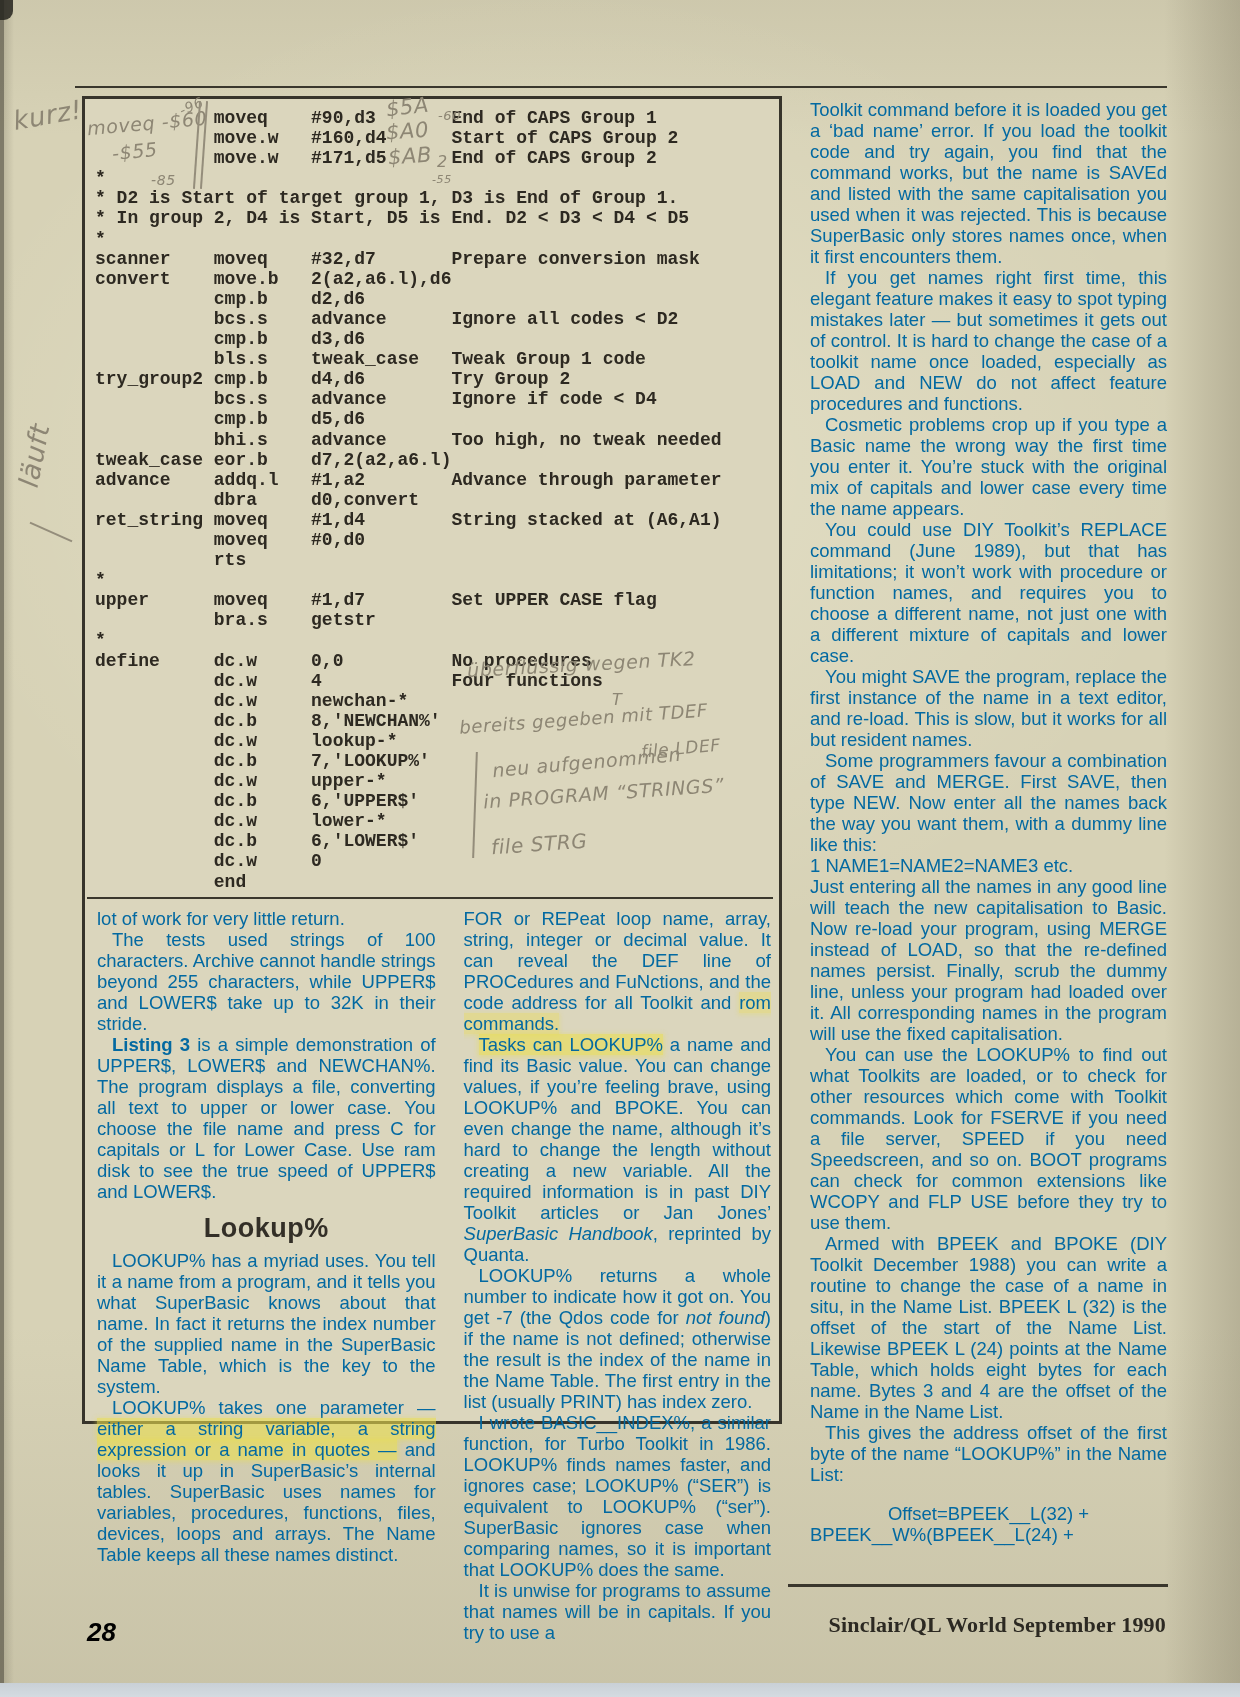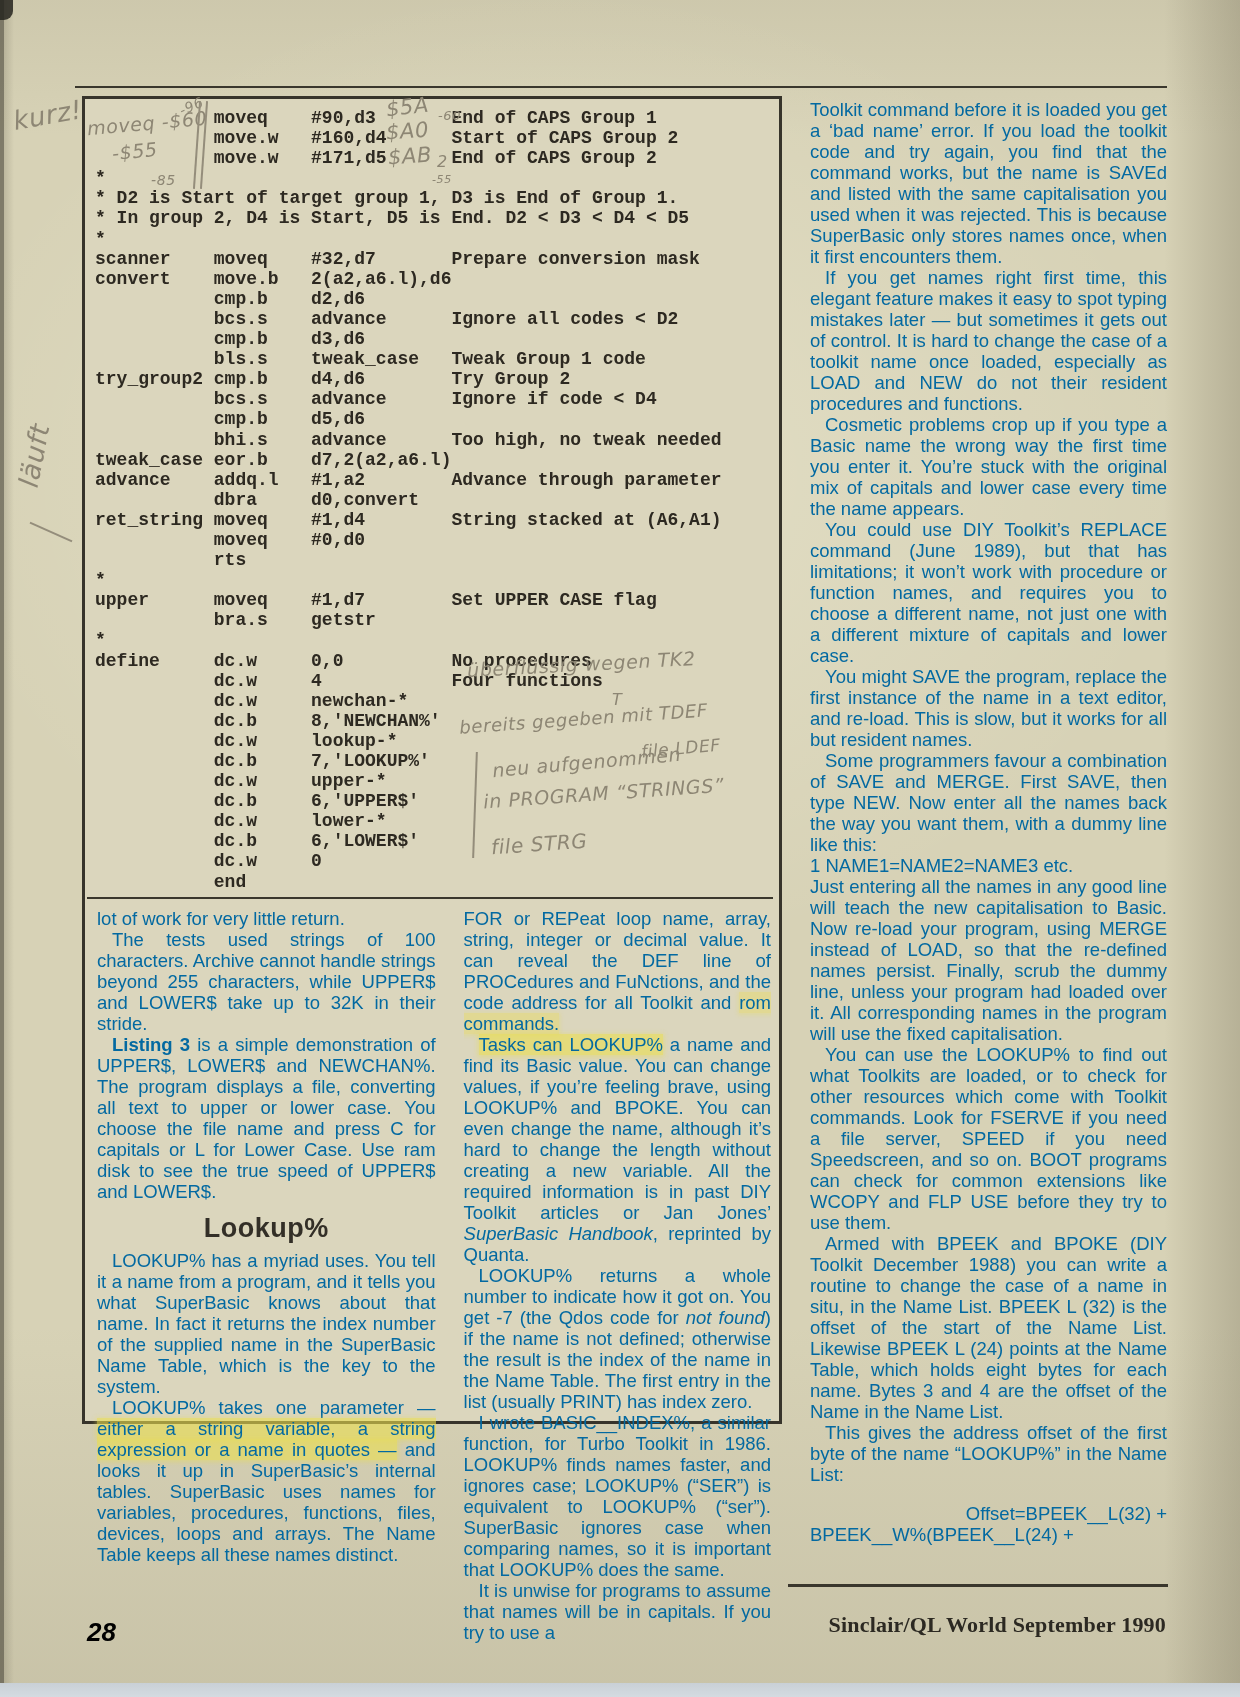--- a/index.html
+++ b/index.html
@@ -50,21 +50,21 @@
   }
   p.ind{text-indent:15px;}
   #lookup-heading{
     text-align:center;font-weight:700;font-size:27px;line-height:30px;
     margin:11px 0 7px 0;color:#332f27;letter-spacing:.5px;
   }
   
   #col3{position:absolute;left:810px;top:99px;width:357px;}
   #dummy-line{margin:9px 0 9px 14px;text-align:left !important;}
   #offset-block{margin-top:18px;}
-  #offset-row{display:flex;justify-content:flex-end;text-align:left !important;}
+  #offset-row{display:flex;justify-content:center;text-align:left !important;}
   #offset-row span{display:inline;}
   #offset-line2{text-align:left !important;}
 
   
   .seg-m{background:rgba(233,222,78,.60);box-shadow:0 1px 5px 1px rgba(233,222,78,.45);}
   .seg-ml{background:rgba(233,222,78,.38);box-shadow:0 1px 4px 1px rgba(233,222,78,.30);}
   .seg-i{font-style:italic;}
   .seg-b{font-weight:700;}
 
   
@@ -150,21 +150,21 @@
       <p class="ind"><span class="seg-m">Tasks can LOOKUP%</span><span> a name and find its Basic value. You can change values, if you’re feeling brave, using LOOKUP% and BPOKE. You can even change the name, although it’s hard to change the length without creating a new variable. All the required information is in past DIY Toolkit articles or Jan Jones’ </span><span class="seg-i">SuperBasic Handbook</span><span>, reprinted by Quanta.</span></p>
       <p class="ind"><span>LOOKUP% returns a whole number to indicate how it got on. You get -7 (the Qdos code for </span><span class="seg-i">not found</span><span>) if the name is not defined; otherwise the result is the index of the name in the Name Table. The first entry in the list (usually PRINT) has index zero.</span></p>
       <p class="ind">I wrote BASIC__INDEX%, a similar function, for Turbo Toolkit in 1986. LOOKUP% finds names faster, and ignores case; LOOKUP% (“SER”) is equivalent to LOOKUP% (“ser”). SuperBasic ignores case when comparing names, so it is important that LOOKUP% does the same.</p>
       <p class="ind">It is unwise for programs to assume that names will be in capitals. If you try to use a</p>
     </div>
   </div>
 </div>
 
 <div id="col3">
   <p>Toolkit command before it is loaded you get a ‘bad name’ error. If you load the toolkit code and try again, you find that the command works, but the name is SAVEd and listed with the same capitalisation you used when it was rejected. This is because SuperBasic only stores names once, when it first encounters them.</p>
-  <p class="ind">If you get names right first time, this elegant feature makes it easy to spot typing mistakes later — but sometimes it gets out of control. It is hard to change the case of a toolkit name once loaded, especially as LOAD and NEW do not their resident procedures and functions.</p>
+  <p class="ind">If you get names right first time, this elegant feature makes it easy to spot typing mistakes later — but sometimes it gets out of control. It is hard to change the case of a toolkit name once loaded, especially as LOAD and NEW do not affect feature procedures and functions.</p>
   <p class="ind">Cosmetic problems crop up if you type a Basic name the wrong way the first time you enter it. You’re stuck with the original mix of capitals and lower case every time the name appears.</p>
   <p class="ind">You could use DIY Toolkit’s REPLACE command (June 1989), but that has limitations; it won’t work with procedure or function names, and requires you to choose a different name, not just one with a different mixture of capitals and lower case.</p>
   <p class="ind">You might SAVE the program, replace the first instance of the name in a text editor, and re-load. This is slow, but it works for all but resident names.</p>
   <p class="ind">Some programmers favour a combination of SAVE and MERGE. First SAVE, then type NEW. Now enter all the names back the way you want them, with a dummy line like this:</p>
   <p id="dummy-line">1 NAME1=NAME2=NAME3 etc.</p>
   <p>Just entering all the names in any good line will teach the new capitalisation to Basic. Now re-load your program, using MERGE instead of LOAD, so that the re-defined names persist. Finally, scrub the dummy line, unless your program had loaded over it. All corresponding names in the program will use the fixed capitalisation.</p>
   <p class="ind">You can use the LOOKUP% to find out what Toolkits are loaded, or to check for other resources which come with Toolkit commands. Look for FSERVE if you need a file server, SPEED if you need Speedscreen, and so on. BOOT programs can check for common extensions like WCOPY and FLP USE before they try to use them.</p>
   <p class="ind">Armed with BPEEK and BPOKE (DIY Toolkit December 1988) you can write a routine to change the case of a name in situ, in the Name List. BPEEK L (32) is the offset of the start of the Name List. Likewise BPEEK L (24) points at the Name Table, which holds eight bytes for each name. Bytes 3 and 4 are the offset of the Name in the Name List.</p>
   <p class="ind">This gives the address offset of the first byte of the name “LOOKUP%” in the Name List:</p>
   <div id="offset-block">

